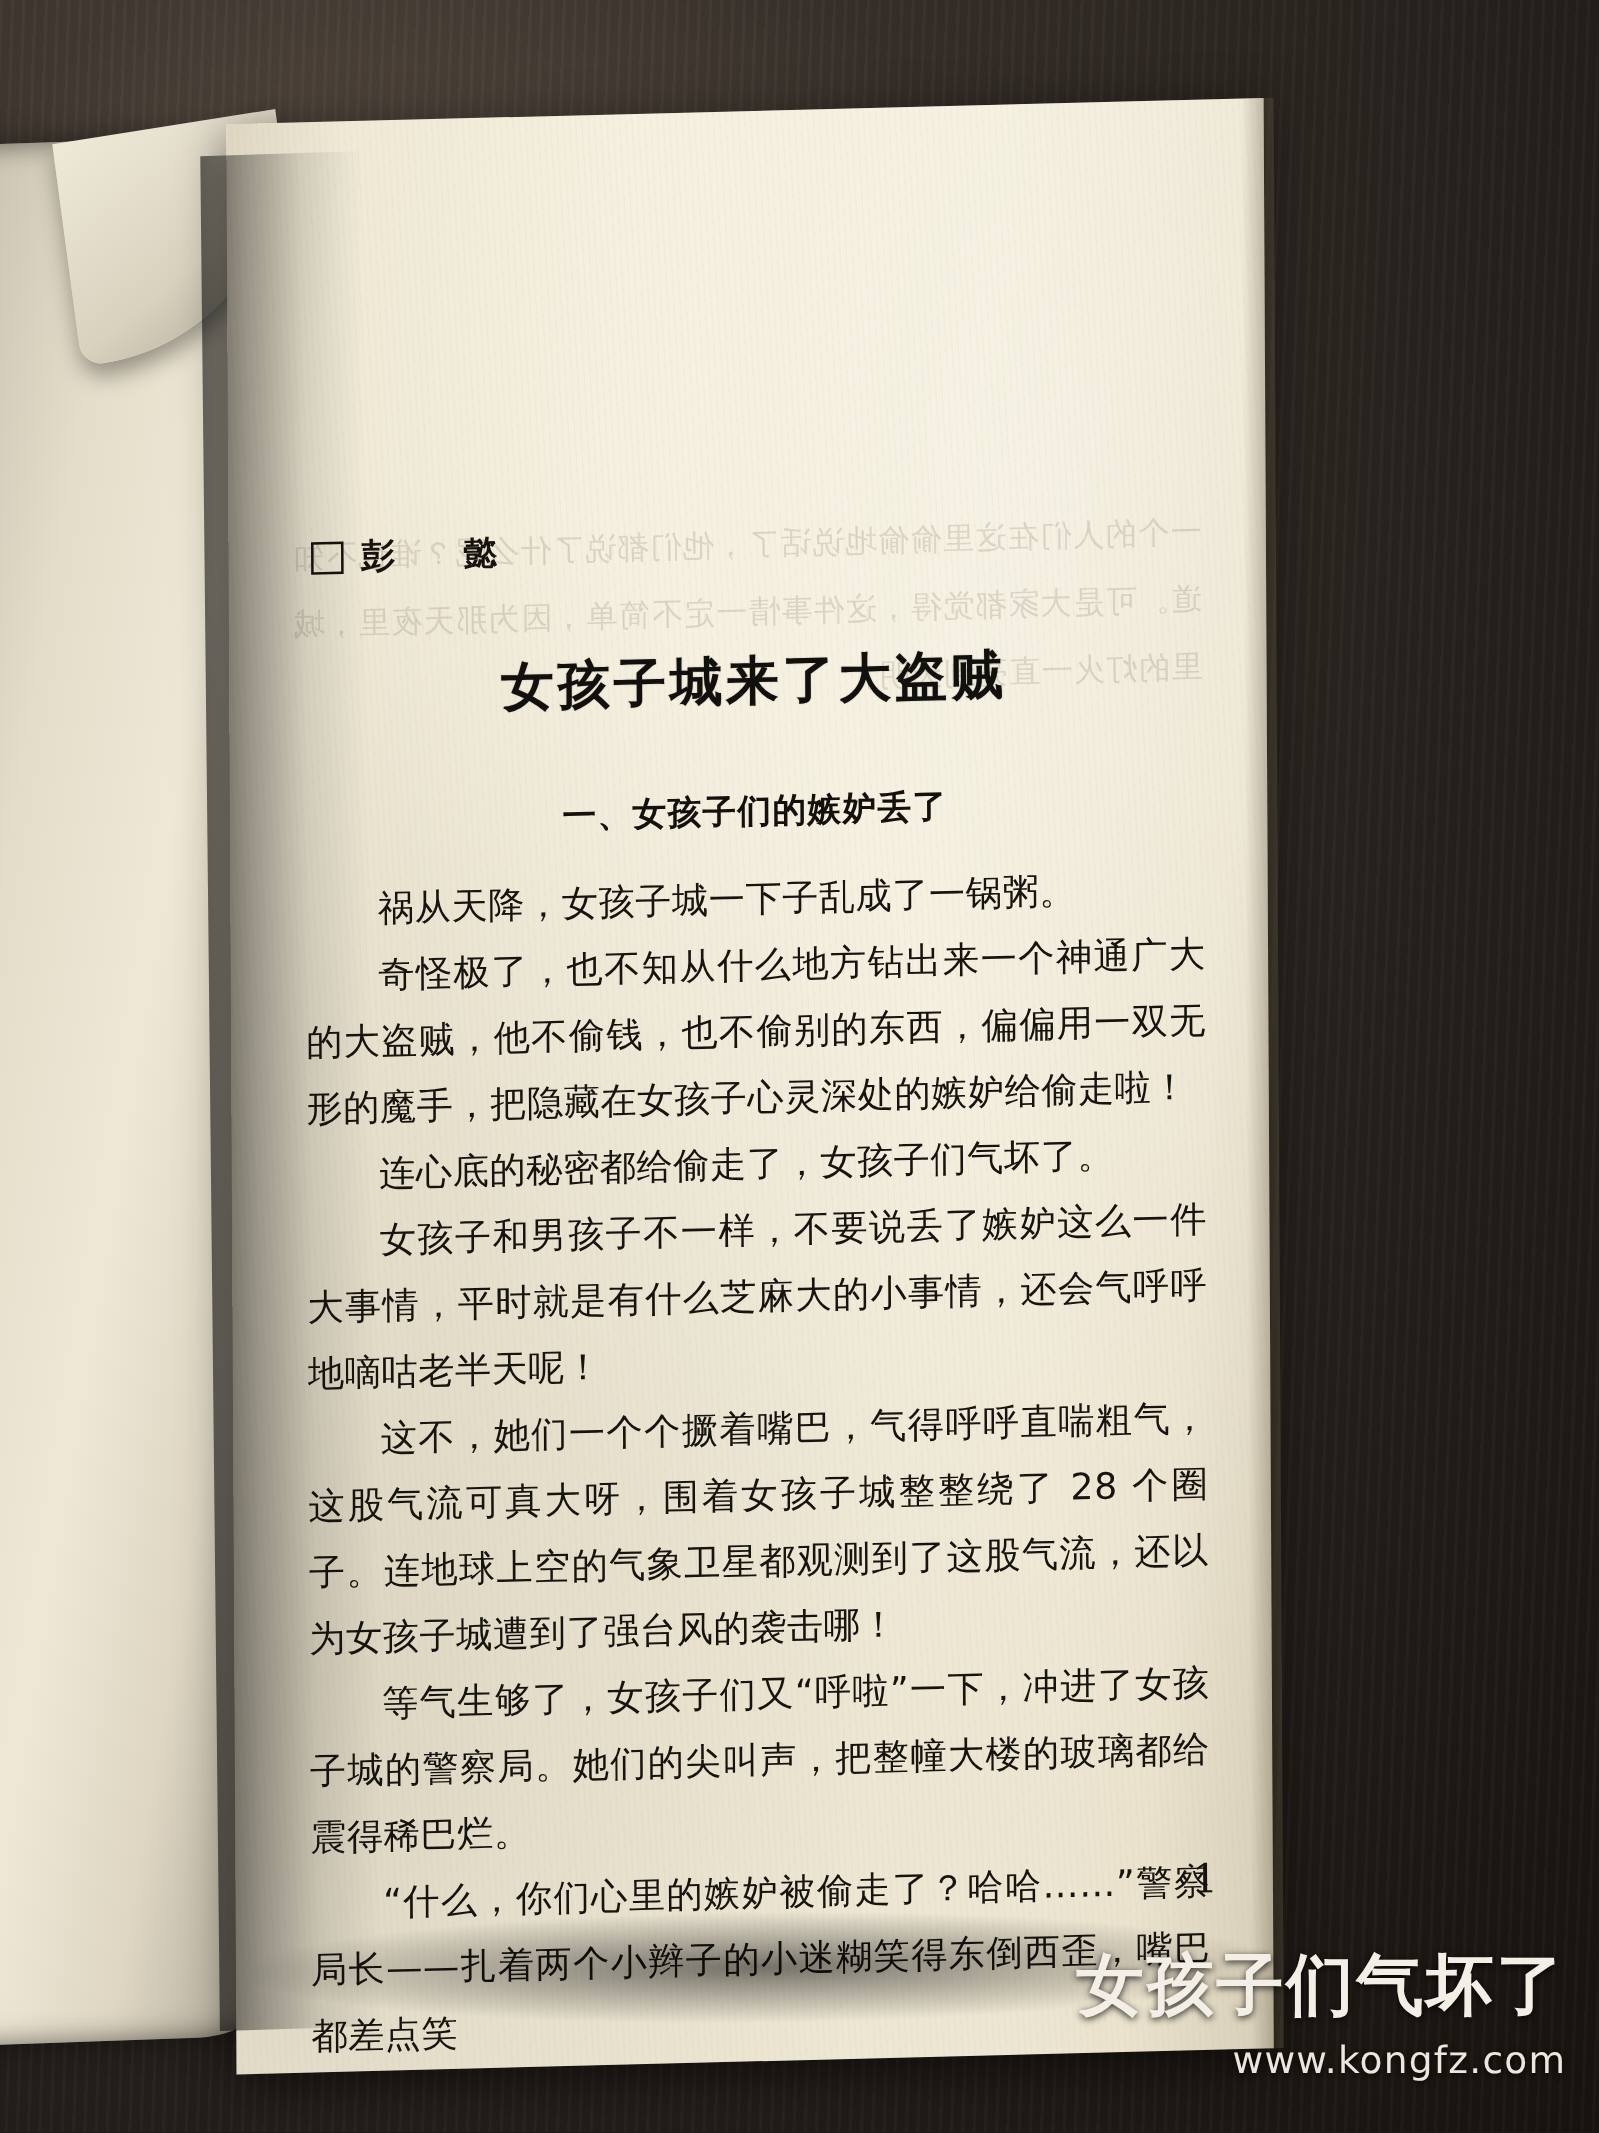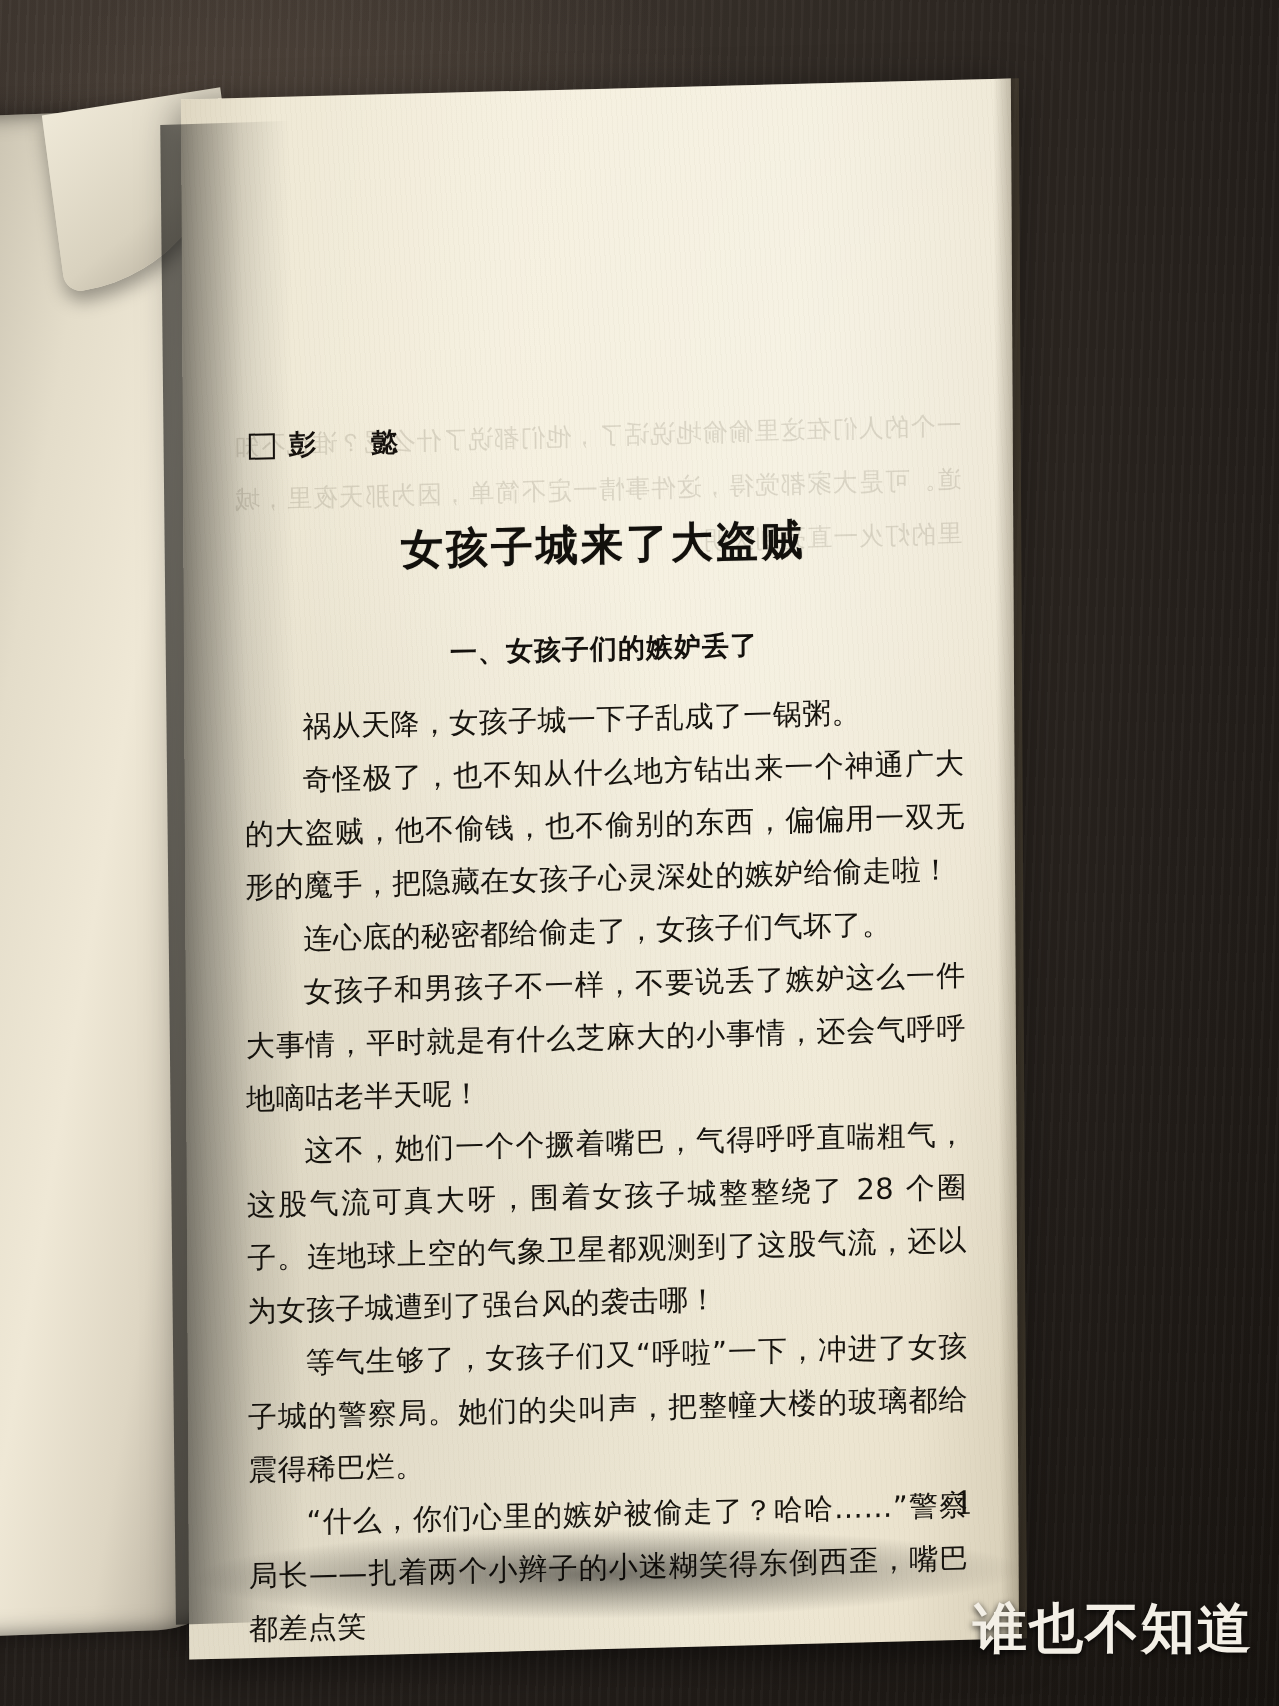--- a/index.html
+++ b/index.html
@@ -297,16 +297,17 @@
 
       <div class="page-number">1</div>
       <div class="edge-right"></div>
     </div>
 
     <div class="gutter"></div>
     <div class="page-bottom-shadow"></div>
   </div>
 
   <div class="watermark">
-    <div class="wm-main">谁也不知道</div>
+    <div class="wm-main">女孩子们气坏了</div>
+    <div class="wm-sub">www.kongfz.com</div>
   </div>
 
 </div>
 
 </body></html>

